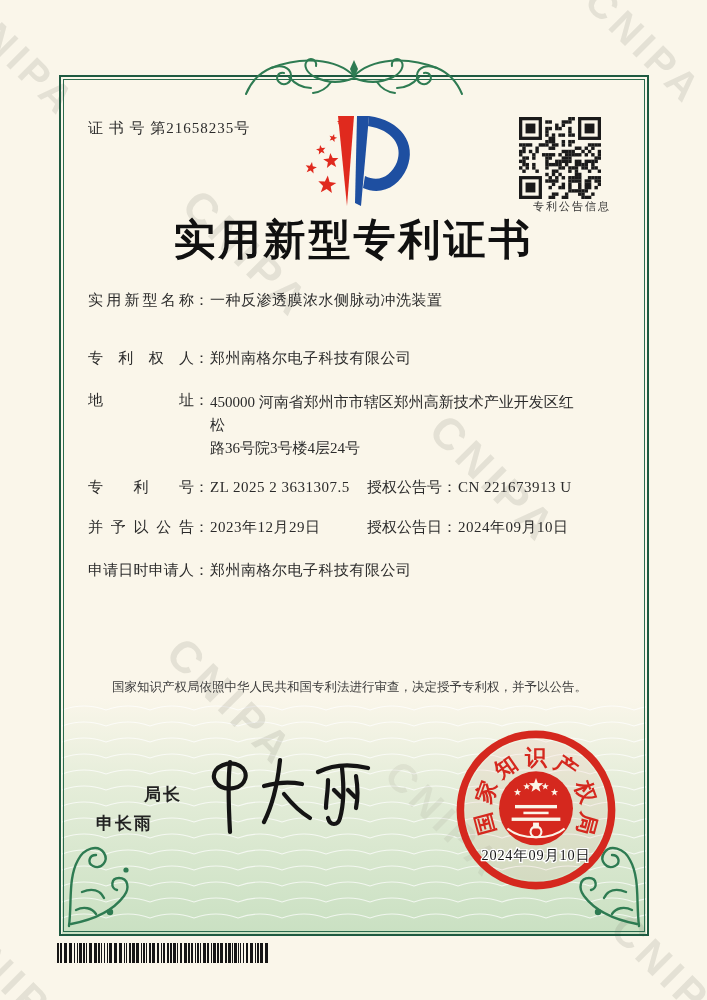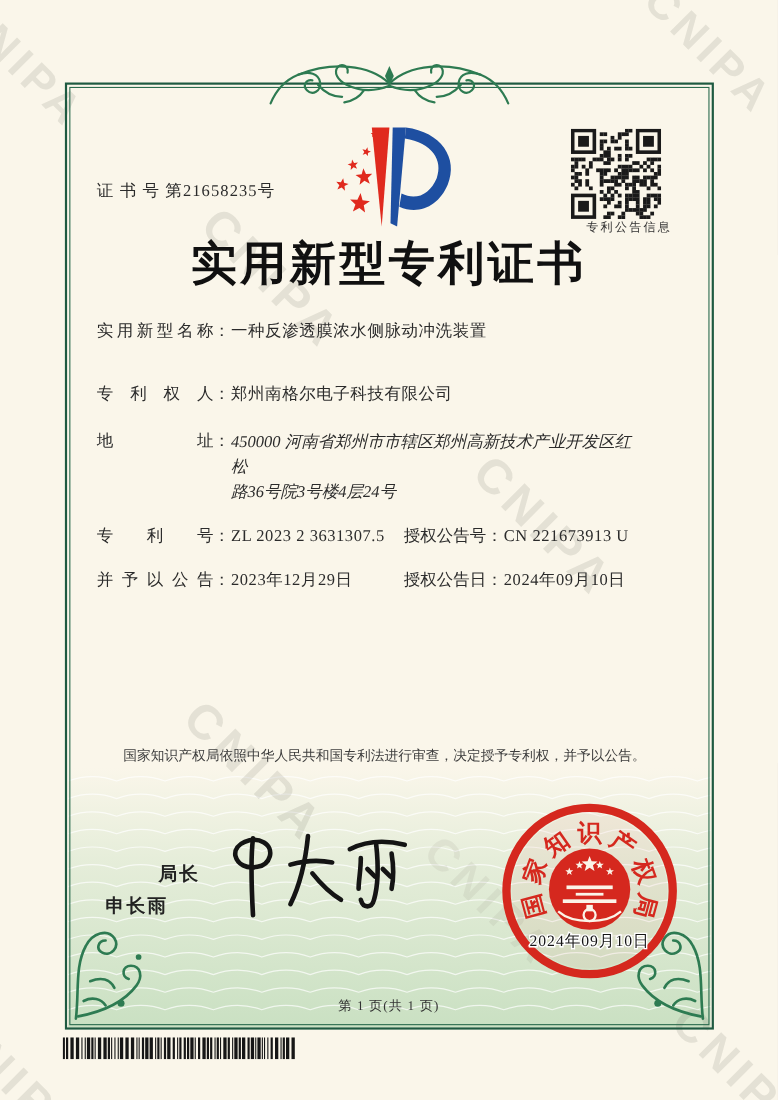--- a/index.html
+++ b/index.html
@@ -18,33 +18,33 @@
 
   
   #frame{position:absolute;left:59px;top:75px;width:586px;height:857px;z-index:2;
          border:2px solid #1e5a41;pointer-events:none;}
   #frame-inner{position:absolute;left:2px;top:2px;right:2px;bottom:2px;border:1px solid #2a6b4e;}
 
   .orn{position:absolute;z-index:3;pointer-events:none;}
 
   .abs{position:absolute;z-index:4;}
 
-  #cert-no{left:88px;top:119px;font-size:15px;letter-spacing:1px;color:#2b2b2b;margin-top:45px;}
+  #cert-no{left:88px;top:119px;font-size:15px;letter-spacing:1px;color:#2b2b2b;}
 
   #title{left:0;top:212px;width:707px;text-align:center;font-size:42px;letter-spacing:3px;
          font-weight:600;color:#101010;}
 
   #qr-caption{left:514px;top:199px;width:116px;text-align:center;font-size:11px;
               letter-spacing:2px;color:#333;}
 
   .row{position:absolute;z-index:4;left:88px;font-size:15px;color:#2b2b2b;white-space:nowrap;}
   .lbl{display:inline-block;width:106px;text-align:justify;text-align-last:justify;}
   .colon{display:inline-block;width:16px;}
   .val{letter-spacing:0.5px;}
-  .val2{display:inline-block;vertical-align:top;width:370px;line-height:23px;white-space:normal;font-style:italic;}
+  .val2{display:inline-block;vertical-align:top;width:370px;line-height:23px;white-space:normal;}
   .cell-r{position:absolute;left:279px;white-space:nowrap;}
 
   #statement{left:86px;top:672px;width:520px;font-size:12.5px;line-height:30px;color:#3d3d3d;z-index:4;}
   #statement .st-line{white-space:nowrap;}
   #statement .indent{text-indent:26px;}
 
   .sig-text{font-family:"Liberation Sans","DejaVu Sans",sans-serif;font-weight:600;
             font-size:17px;color:#222;letter-spacing:2px;}
   #sig-title{left:96px;top:783px;margin-left:48px;}
   #sig-name{left:96px;top:812px;text-align:right;}
@@ -358,26 +358,29 @@
   <div class="row" style="top:291px">
     <span class="lbl">实用新型名称</span><span class="colon">：</span><span class="val">一种反渗透膜浓水侧脉动冲洗装置</span>
   </div>
   <div class="row" style="top:349px">
     <span class="lbl">专 利 权 人</span><span class="colon">：</span><span class="val">郑州南格尔电子科技有限公司</span>
   </div>
   <div class="row" style="top:391px">
     <span class="lbl">地 址</span><span class="colon">：</span><span class="val2"><span>450000 河南省郑州市市辖区郑州高新技术产业开发区红松</span><br><span>路36号院3号楼4层24号</span></span>
   </div>
   <div class="row" style="top:478px">
-    <span class="lbl">专 利 号</span><span class="colon">：</span><span class="val">ZL 2023 2 3631307.5</span>
+    <span class="lbl">专 利 号</span><span class="colon">：</span><span class="val">ZL 2025 2 3631307.5</span>
     <span class="cell-r"><span>授权公告号</span><span class="colon">：</span><span class="val">CN 221673913 U</span></span>
   </div>
   <div class="row" style="top:518px">
     <span class="lbl">并予以公告</span><span class="colon">：</span><span class="val">2023年12月29日</span>
     <span class="cell-r"><span>授权公告日</span><span class="colon">：</span><span class="val">2024年09月10日</span></span>
+  </div>
+  <div class="row" style="top:561px">
+    <span class="lbl">申请日时申请人</span><span class="colon">：</span><span class="val">郑州南格尔电子科技有限公司</span>
   </div>
 
   <div class="abs" id="statement">
     <div class="st-line indent">国家知识产权局依照中华人民共和国专利法进行审查，决定授予专利权，并予以公告。</div>
   </div>
 
   <div class="abs sig-text" id="sig-title">局长</div>
   <div class="abs sig-text" id="sig-name">申长雨</div>
 
   <svg class="abs" style="left:200px;top:752px;" width="175" height="88" viewBox="0 0 175 88">
@@ -420,21 +423,20 @@
       <rect x="-25" y="-4" width="50" height="4" fill="#fbf4e8"></rect>
       <rect x="-15" y="4" width="30" height="3" fill="#fbf4e8"></rect>
       <rect x="-29" y="11" width="58" height="4" fill="#fbf4e8"></rect>
       <rect x="-3.5" y="17" width="7" height="7" fill="#fbf4e8"></rect>
       <circle cx="0" cy="28" r="6.5" fill="none" stroke="#fbf4e8" stroke-width="2.5"></circle>
       <path d="M-34,24 C-18,38 18,38 34,24" fill="none" stroke="#fbf4e8" stroke-width="2.5"></path>
     </g>
     <text x="100" y="160" text-anchor="middle" font-size="17" fill="#151515" stroke="#ffffff" stroke-width="3" paint-order="stroke" letter-spacing="1">2024年09月10日</text>
   </svg>
 
-  <div class="abs" id="footer-page">第 1 页(共 1 页)</div>
 
   <svg class="abs" style="left:57px;top:943px;" width="215" height="20" viewBox="0 0 215 20" id="barcode">
       <rect x="0" y="0" width="2" height="20" fill="#161616"></rect>
       <rect x="3" y="0" width="2" height="20" fill="#161616"></rect>
       <rect x="7" y="0" width="3" height="20" fill="#161616"></rect>
       <rect x="12" y="0" width="3" height="20" fill="#161616"></rect>
       <rect x="17" y="0" width="1" height="20" fill="#161616"></rect>
       <rect x="20" y="0" width="1" height="20" fill="#161616"></rect>
       <rect x="22" y="0" width="3" height="20" fill="#161616"></rect>
       <rect x="26" y="0" width="2" height="20" fill="#161616"></rect>

